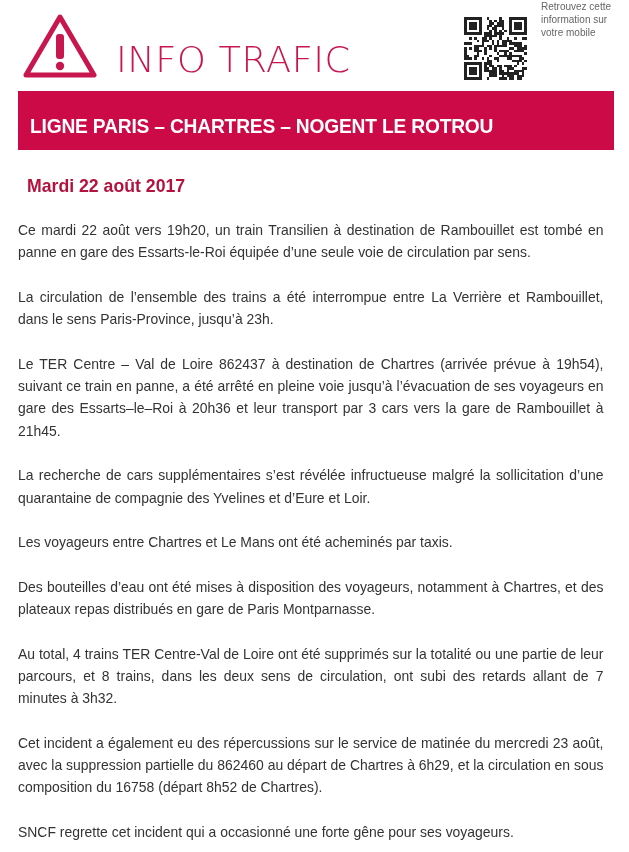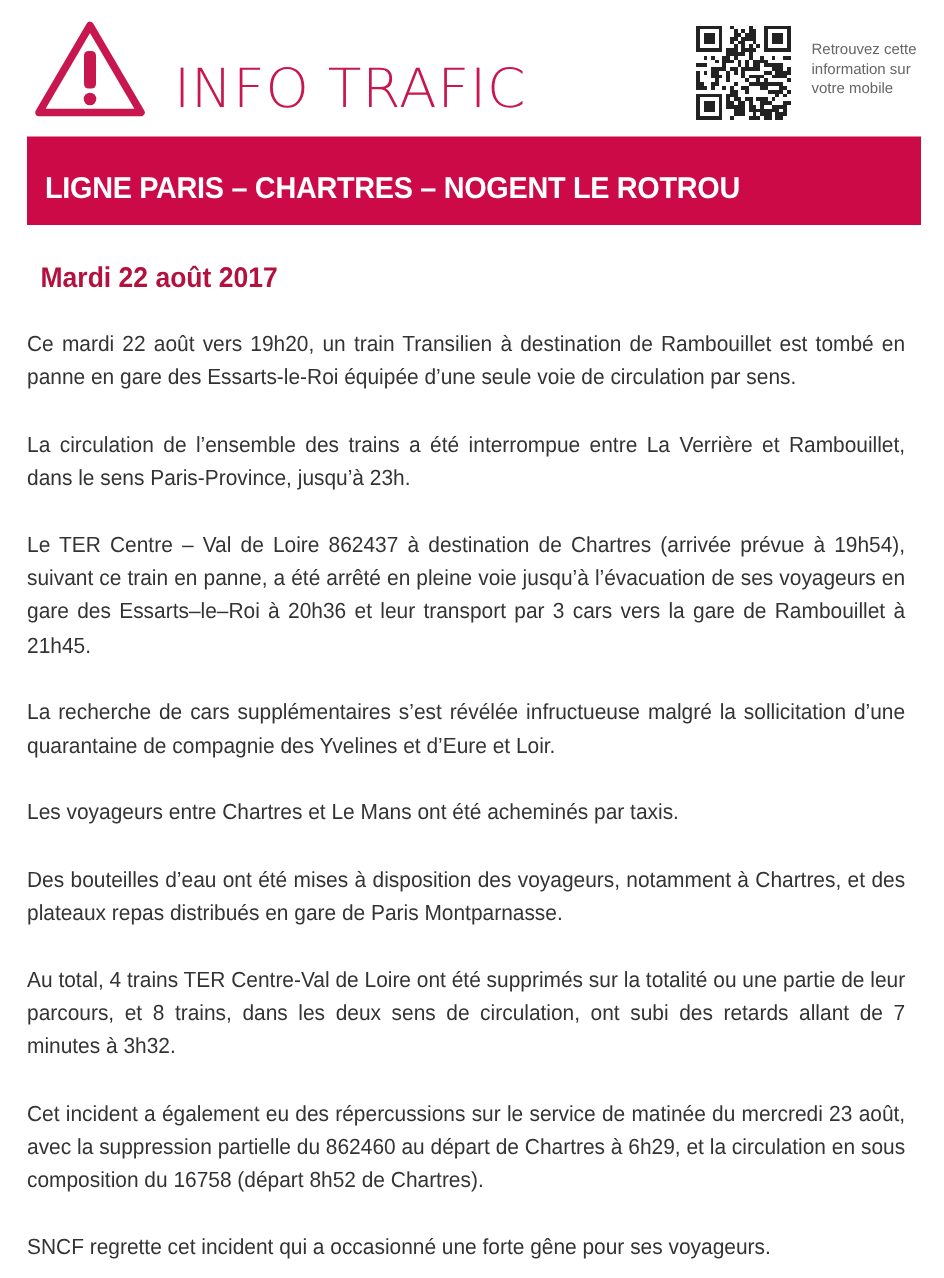--- a/index.html
+++ b/index.html
@@ -1,20 +1,20 @@
 <!DOCTYPE html>
 <html><head>
 <meta charset="utf-8">
 <style>
   html, body { margin: 0; padding: 0; background: #ffffff; }
   body { width: 629px; height: 852px; position: relative; overflow: hidden; font-family: "Liberation Sans", sans-serif; }
   .warn-icon { position: absolute; left: 22px; top: 12px; width: 76px; height: 68px; }
   .app-title { position: absolute; left: 116px; top: 42px; font-family: "DejaVu Sans", sans-serif; font-weight: 300; font-size: 36px; letter-spacing: 0.5px; color: #c8174f; line-height: 1; transform: scaleX(1.02); transform-origin: left; }
   .qr { position: absolute; left: 462px; top: 17px; width: 67px; height: 63px; }
-  .qr-caption { position: absolute; left: 541px; top: 27px; width: 88px; font-size: 10px; line-height: 13px; color: #666; }
+  .qr-caption { position: absolute; left: 541px; top: 0; width: 88px; font-size: 10px; line-height: 13px; color: #666; }
   .band { position: absolute; left: 18px; top: 91px; width: 596px; height: 59px; background: #cc0a47; }
   .band-title { position: absolute; left: 30px; top: 116px; color: #fff; font-weight: bold; font-size: 20px; letter-spacing: -0.2px; line-height: 1; transform: scaleX(0.96); transform-origin: left; white-space: nowrap; }
   .date { position: absolute; left: 27px; top: 176px; color: #b3123f; font-weight: bold; font-size: 19px; line-height: 1; transform: scaleX(0.93); transform-origin: left; }
   .body-text { position: absolute; left: 18px; top: 219px; width: 586px; color: #333; font-size: 14.6px; line-height: 22.3px; }
   .body-text p { margin: 0 0 22.3px 0; text-align: justify; transform: scaleX(0.955); transform-origin: left; width: 613px; }
 </style>
 </head>
 <body>
 
 <svg class="warn-icon" viewBox="0 0 76 68">

